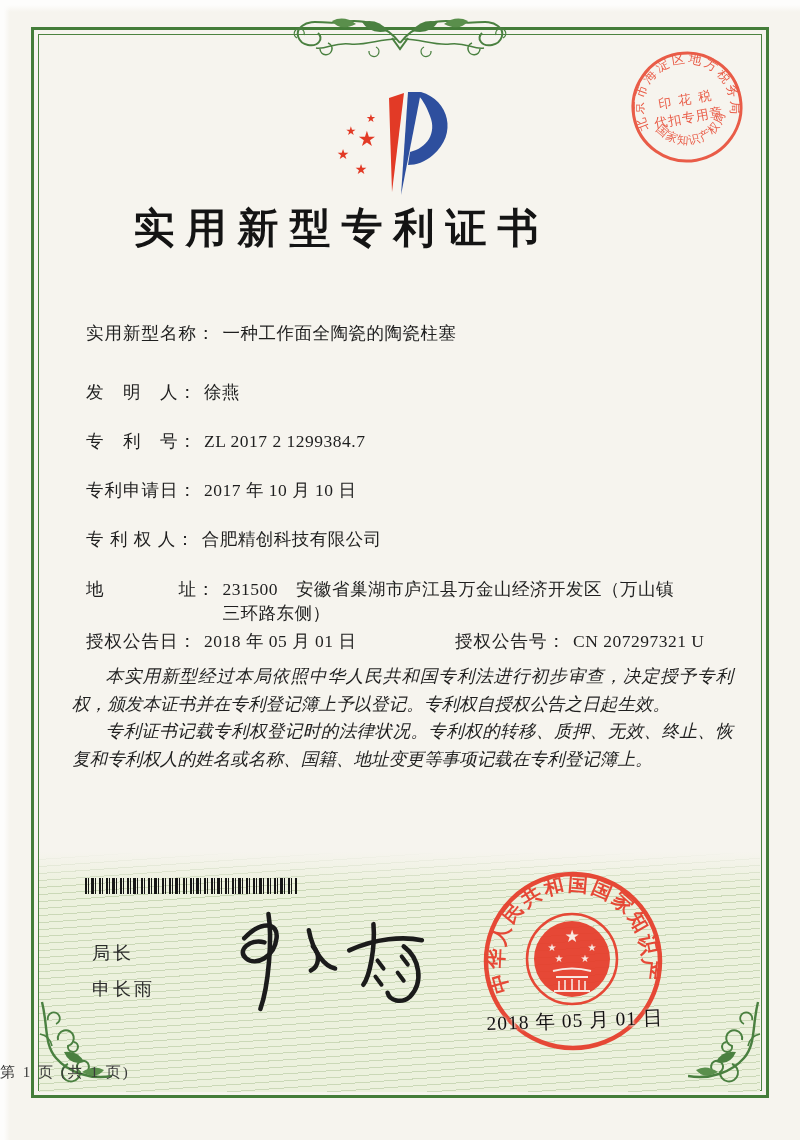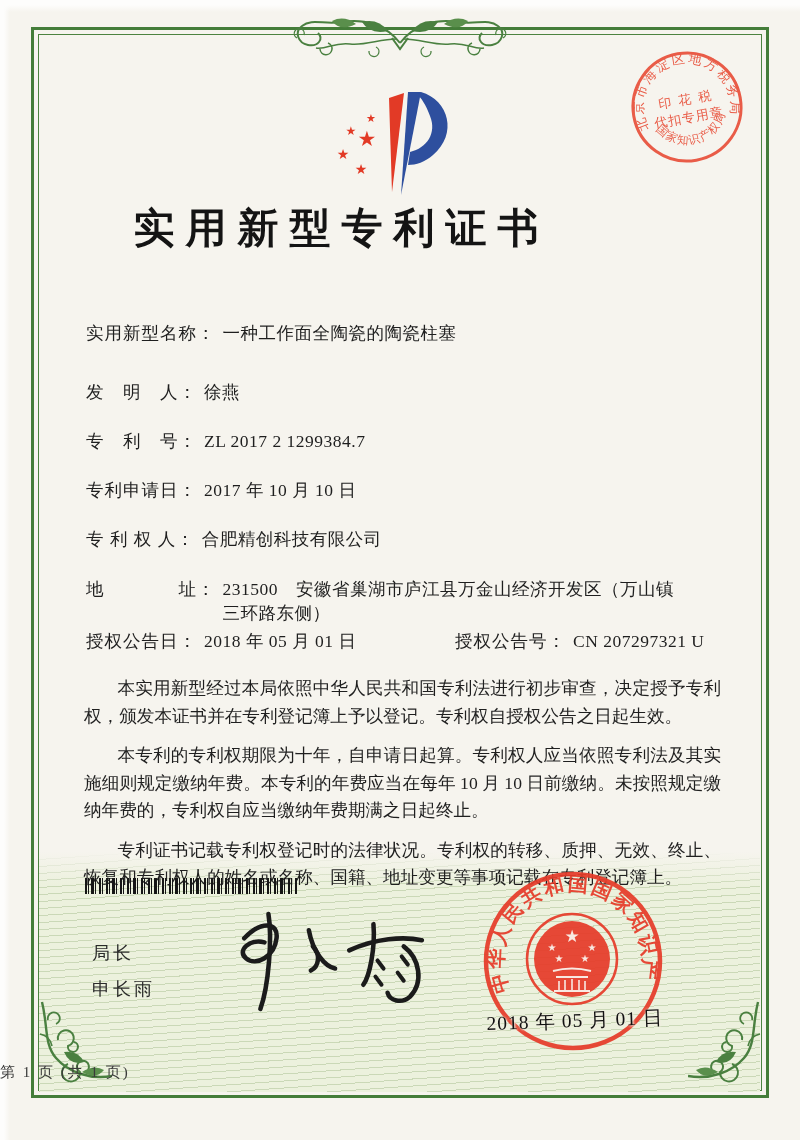--- a/index.html
+++ b/index.html
@@ -28,21 +28,21 @@
   .tax-stamp{position:absolute;left:629px;top:49px;width:116px;height:116px;transform:rotate(-10deg);opacity:.92;}
   .fields{position:absolute;left:86px;top:0;width:650px;font-size:17.5px;}
   .frow{position:absolute;left:0;white-space:nowrap;}
   .frow .lbl{display:inline-block;letter-spacing:1px;}
   .frow .col{display:inline;}
   .frow .val{margin-left:8px;letter-spacing:.5px;}
   .frow .val.multi{display:inline-block;vertical-align:top;white-space:pre-line;width:480px;letter-spacing:.5px;line-height:24px;}
   .grant-pair{position:absolute;top:0;white-space:nowrap;}
   .paras{position:absolute;left:72px;top:663px;width:661px;font-size:17.6px;line-height:27.5px;
          text-align:justify;color:#1f1f1f;}
-  .paras p{margin:12px;text-indent:1.9em;}
+  .paras p{margin:0;text-indent:1.9em;font-style:italic;}
   .barcode{position:absolute;left:85px;top:878px;width:212px;height:16px;
     background:repeating-linear-gradient(90deg,#161616 0 2px,rgba(0,0,0,0) 2px 3px,
       #161616 3px 4px,rgba(0,0,0,0) 4px 6px,#161616 6px 9px,rgba(0,0,0,0) 9px 10px,
       #161616 10px 11px,rgba(0,0,0,0) 11px 14px,#161616 14px 16px,rgba(0,0,0,0) 16px 17px,
       #161616 17px 18px,rgba(0,0,0,0) 18px 21px);}
   .director-label{position:absolute;left:92px;top:941px;font-size:18px;
     font-family:"Liberation Sans","DejaVu Sans",sans-serif;color:#2a2a2a;letter-spacing:3px;}
   .director-name{position:absolute;left:92px;top:977px;font-size:18px;
     font-family:"Liberation Sans","DejaVu Sans",sans-serif;color:#2a2a2a;letter-spacing:3px;}
   .signature{position:absolute;left:214px;top:908px;width:226px;height:106px;}
@@ -156,21 +156,20 @@
         <span class="lbl">授权公告日</span><span class="col">：</span><span class="val">2018 年 05 月 01 日</span>
       </span>
       <span class="grant-pair" style="left:369px">
         <span class="lbl">授权公告号</span><span class="col">：</span><span class="val">CN 207297321 U</span>
       </span>
     </div>
   </div>
 
   <div class="paras">
     <p>本实用新型经过本局依照中华人民共和国专利法进行初步审查，决定授予专利权，颁发本证书并在专利登记簿上予以登记。专利权自授权公告之日起生效。</p>
-    <p>本专利的专利权期限为十年，自申请日起算。专利权人应当依照专利法及其实施细则规定缴纳年费。本专利的年费应当在每年 10 月 10 日前缴纳。未按照规定缴纳年费的，专利权自应当缴纳年费期满之日起终止。</p>
     <p>专利证书记载专利权登记时的法律状况。专利权的转移、质押、无效、终止、恢复和专利权人的姓名或名称、国籍、地址变更等事项记载在专利登记簿上。</p>
   </div>
 
   <div class="barcode"></div>
 
   <div class="director-label">局长</div>
   <div class="director-name">申长雨</div>
 
   <svg class="signature" viewBox="0 0 220 105">
     <g stroke="#1b1b1b" stroke-width="4.5" fill="none" stroke-linecap="round" stroke-linejoin="round">

